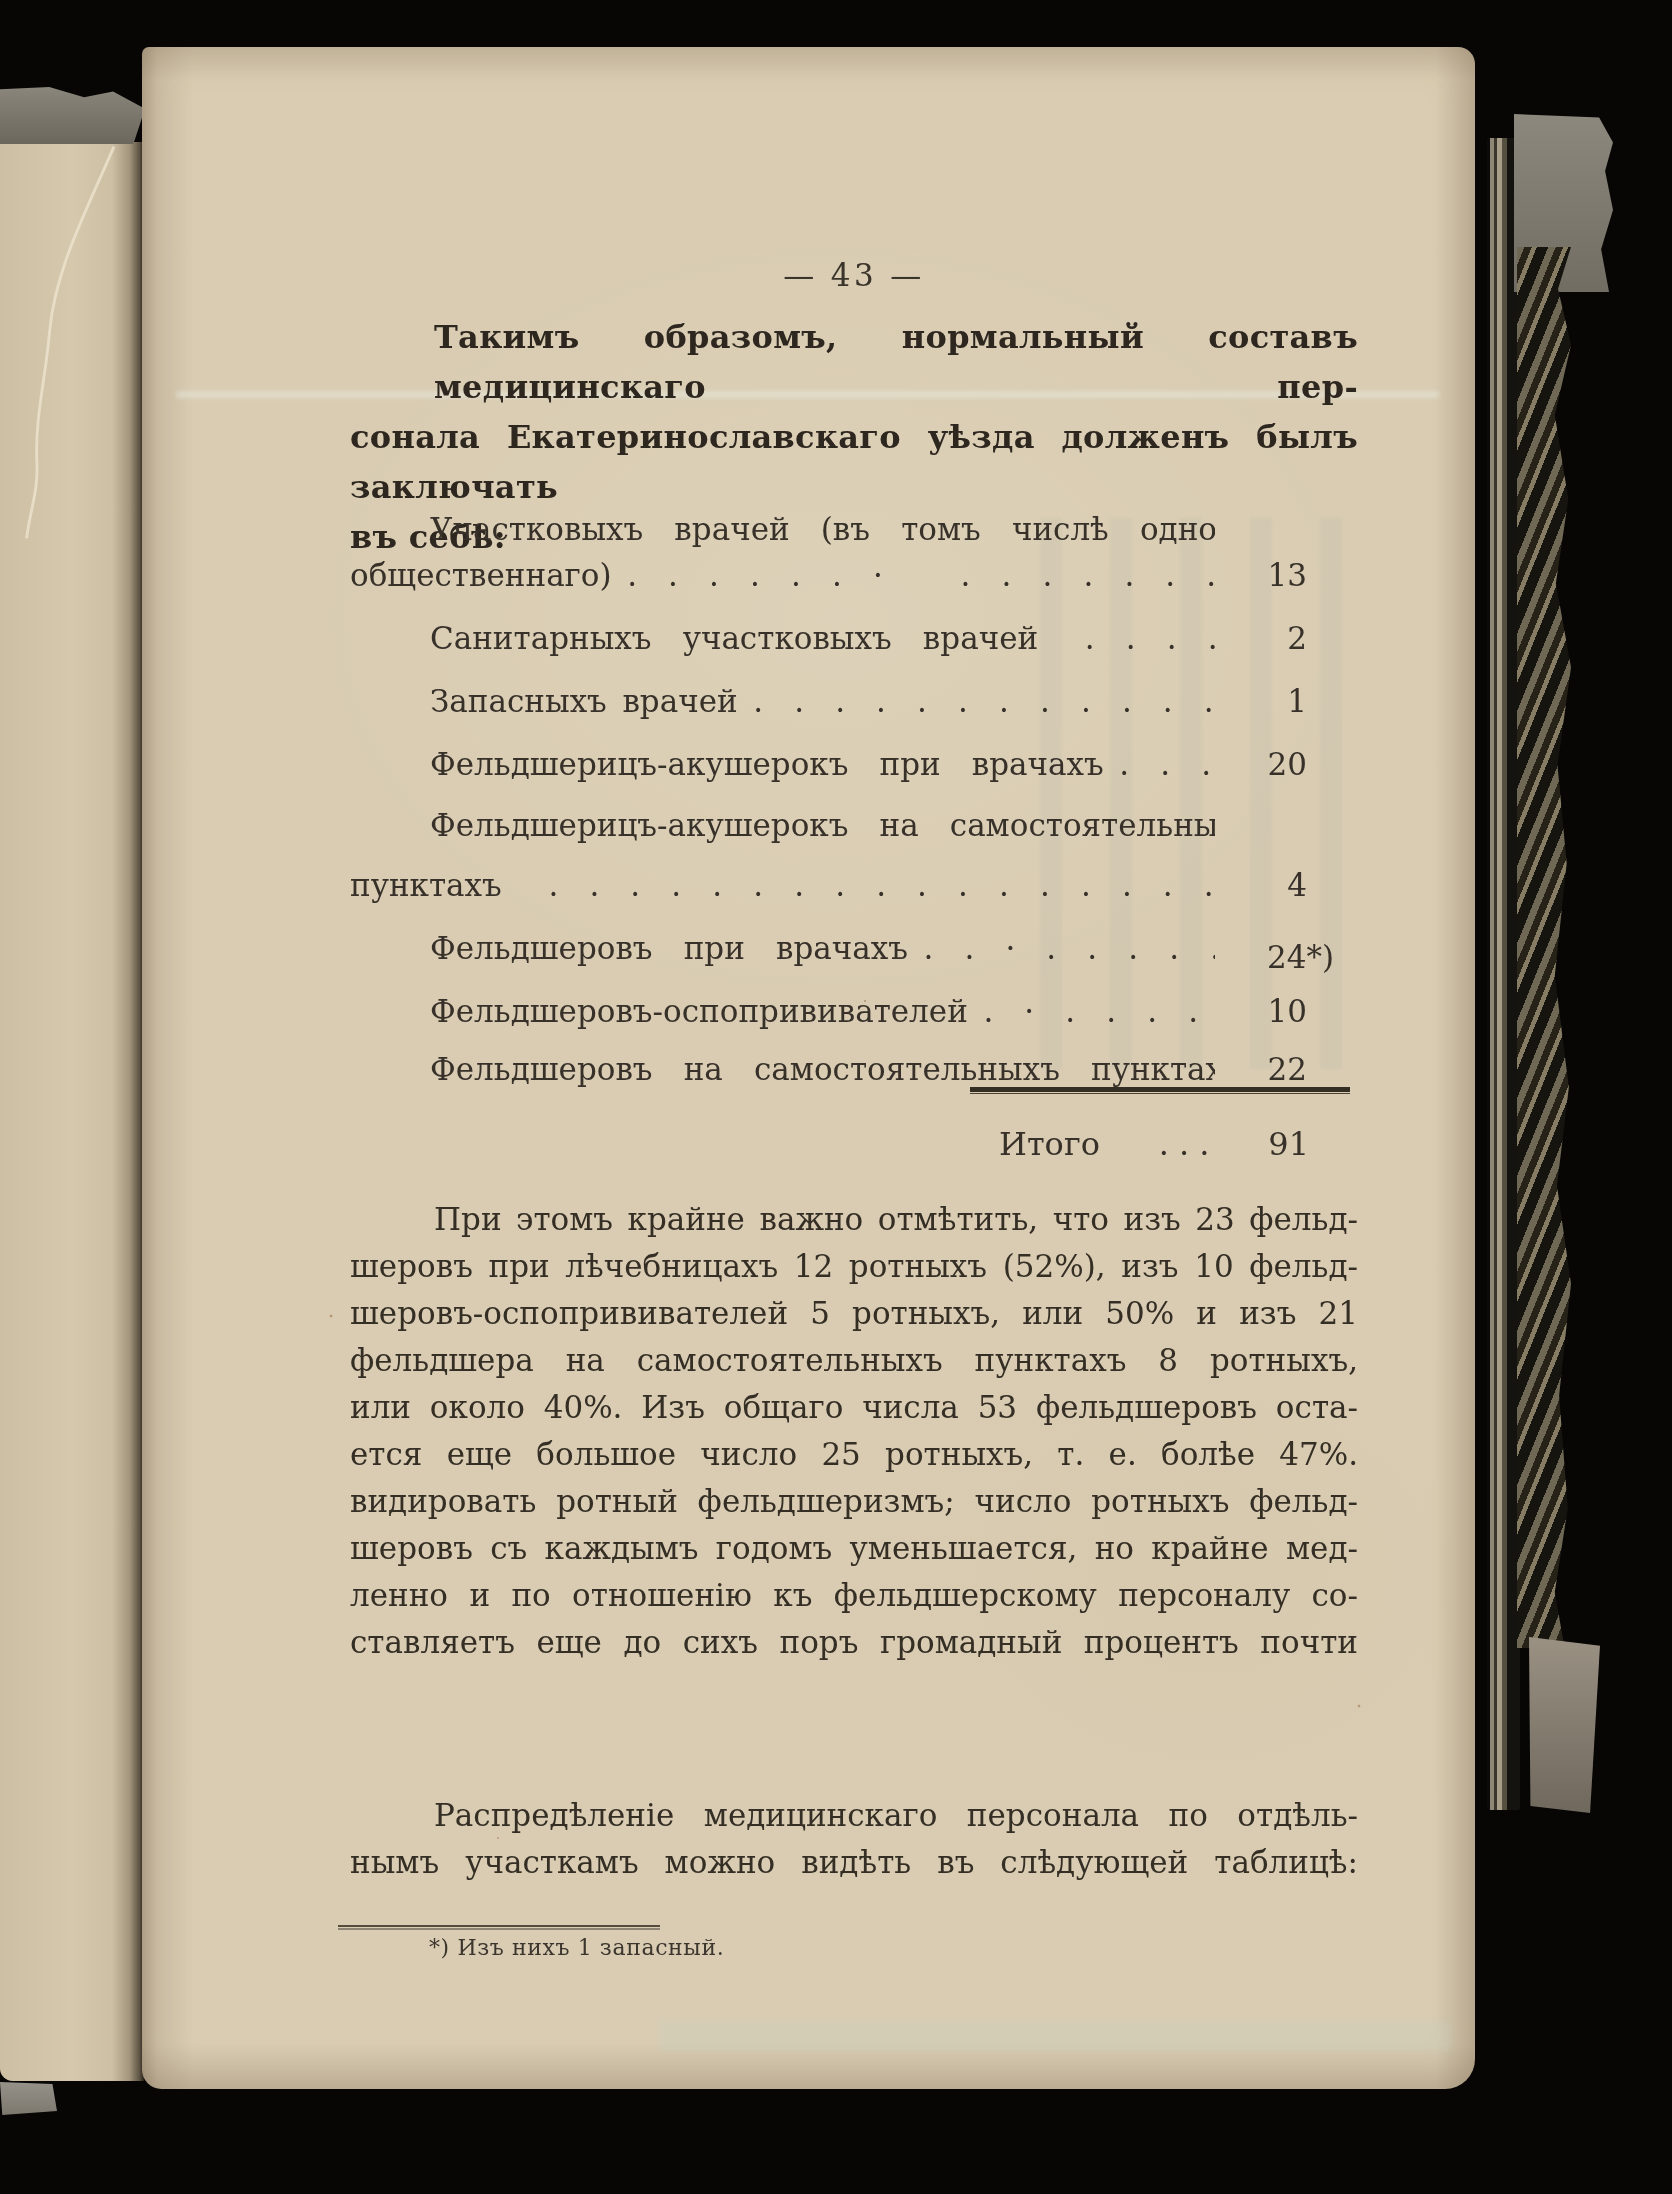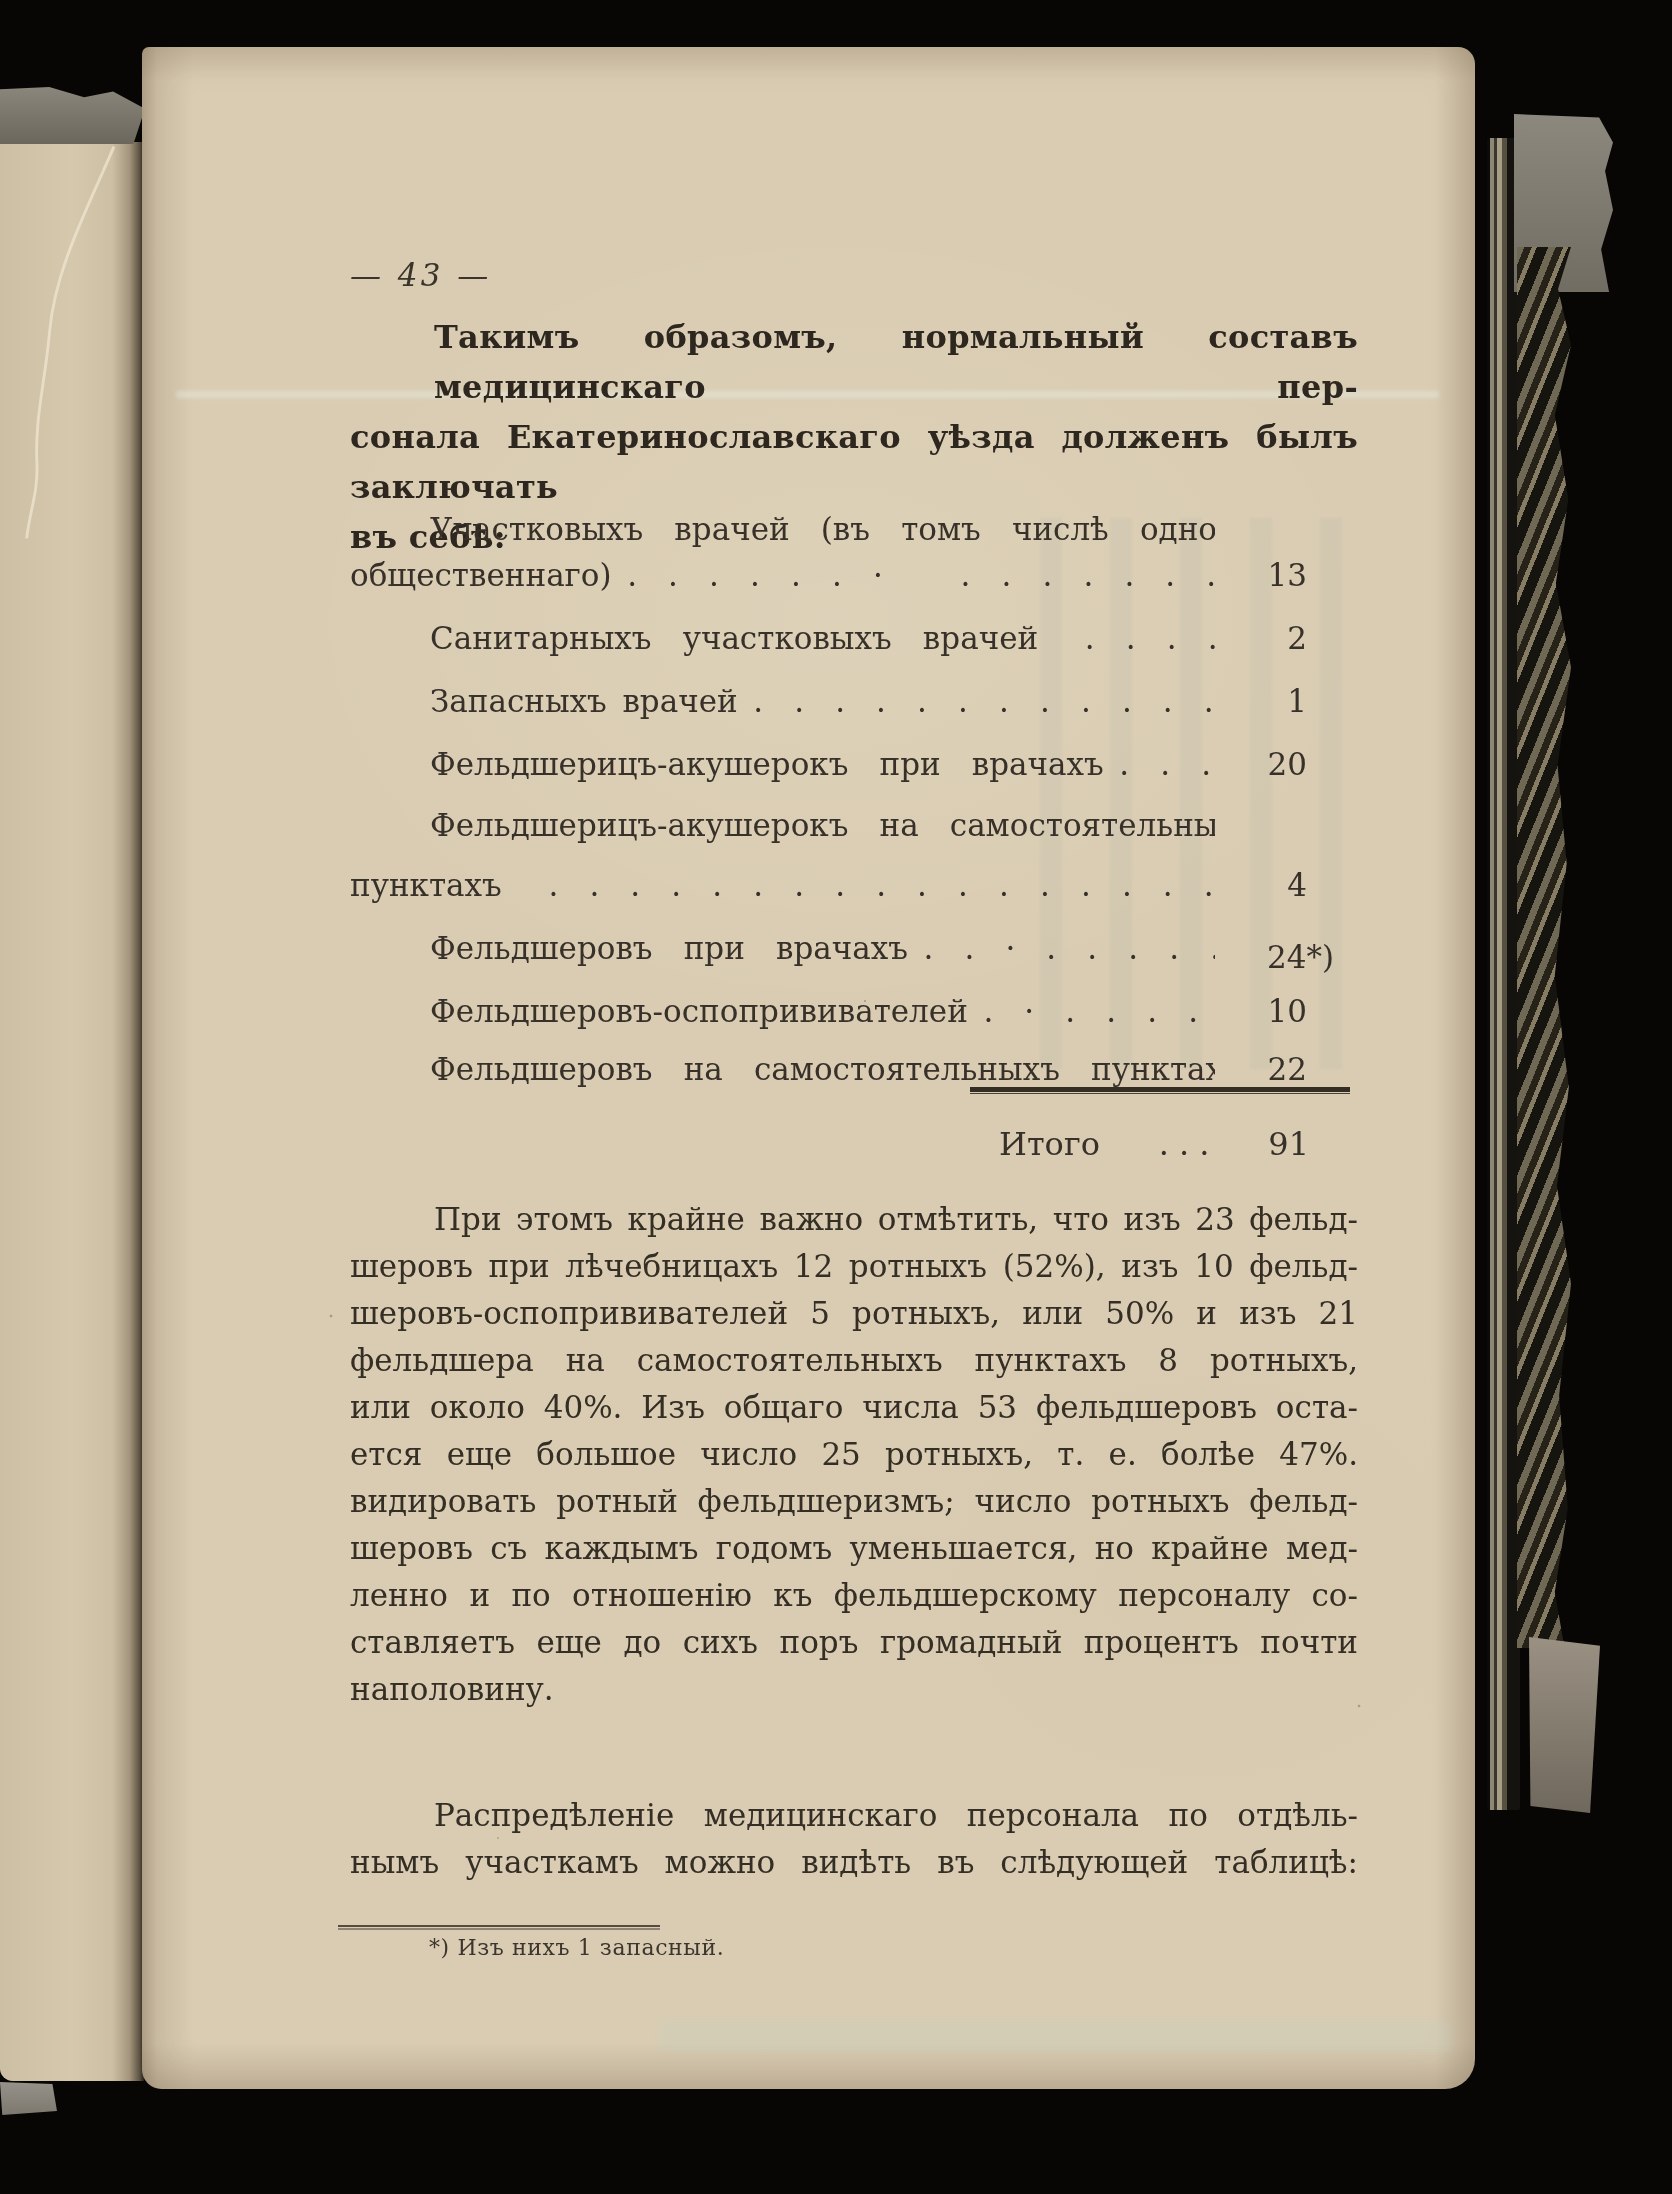--- a/index.html
+++ b/index.html
@@ -52,21 +52,21 @@
     background:rgba(196,208,196,.22);filter:blur(3.4px);pointer-events:none;}
   .speckles{position:absolute;inset:0;pointer-events:none;background-image:
     radial-gradient(circle 1.7px at 189px 1269px,rgba(150,90,50,.5) 0 1.1px,transparent 1.7px),
     radial-gradient(circle 1.1px at 1079px 299px,rgba(150,90,50,.45) 0 0.6px,transparent 1.1px),
     radial-gradient(circle 1.1px at 356px 1791px,rgba(150,90,50,.4) 0 0.6px,transparent 1.1px),
     radial-gradient(circle 1.7px at 1217px 1659px,rgba(120,80,45,.4) 0 1.1px,transparent 1.7px),
     radial-gradient(circle 1.1px at 723px 954px,rgba(120,80,45,.45) 0 0.6px,transparent 1.1px);}
 
   .textblock{position:absolute;left:208px;width:1008px;}
 
-  .pageno{top:210px;text-align:left;font-size:31px;letter-spacing:3.4px;color:#3a342b;font-style:italic;}
+  .pageno{top:210px;text-align:center;font-size:31px;letter-spacing:3.4px;color:#3a342b;}
 
   .para{font-size:31px;line-height:47px;}
   .para .ln{text-align:justify;text-align-last:justify;}
   .para .ln.first{padding-left:84px;}
   .para .ln.short{text-align:left;text-align-last:left;}
 
   .intro{top:265px;font-weight:700;font-size:32px;line-height:50px;color:#2d2720;letter-spacing:0.3px;}
 
   .body2{top:1149px;}
   .body3{top:1745px;}
@@ -168,21 +168,20 @@
       <div class="ln first">При этомъ крайне важно отмѣтить, что изъ 23 фельд-</div>
       <div class="ln">шеровъ при лѣчебницахъ 12 ротныхъ (52%), изъ 10 фельд-</div>
       <div class="ln">шеровъ-оспопрививателей 5 ротныхъ, или 50% и изъ 21</div>
       <div class="ln">фельдшера на самостоятельныхъ пунктахъ 8 ротныхъ,</div>
       <div class="ln">или около 40%. Изъ общаго числа 53 фельдшеровъ оста-</div>
       <div class="ln">ется еще большое число 25 ротныхъ, т. е. болѣе 47%.</div>
       <div class="ln">видировать ротный фельдшеризмъ; число ротныхъ фельд-</div>
       <div class="ln">шеровъ съ каждымъ годомъ уменьшается, но крайне мед-</div>
       <div class="ln">ленно и по отношенію къ фельдшерскому персоналу со-</div>
       <div class="ln">ставляетъ еще до сихъ поръ громадный процентъ почти</div>
-      <div class="ln short">наполовину.</div>
     </div>
 
     <div class="textblock para body3" style="position:absolute;">
       <div class="ln first">Распредѣленіе медицинскаго персонала по отдѣль-</div>
       <div class="ln">нымъ участкамъ можно видѣть въ слѣдующей таблицѣ:</div>
     </div>
 
     <div class="footnote-rule"></div>
     <div class="footnote">*) Изъ нихъ 1 запасный.</div>
   </div>

